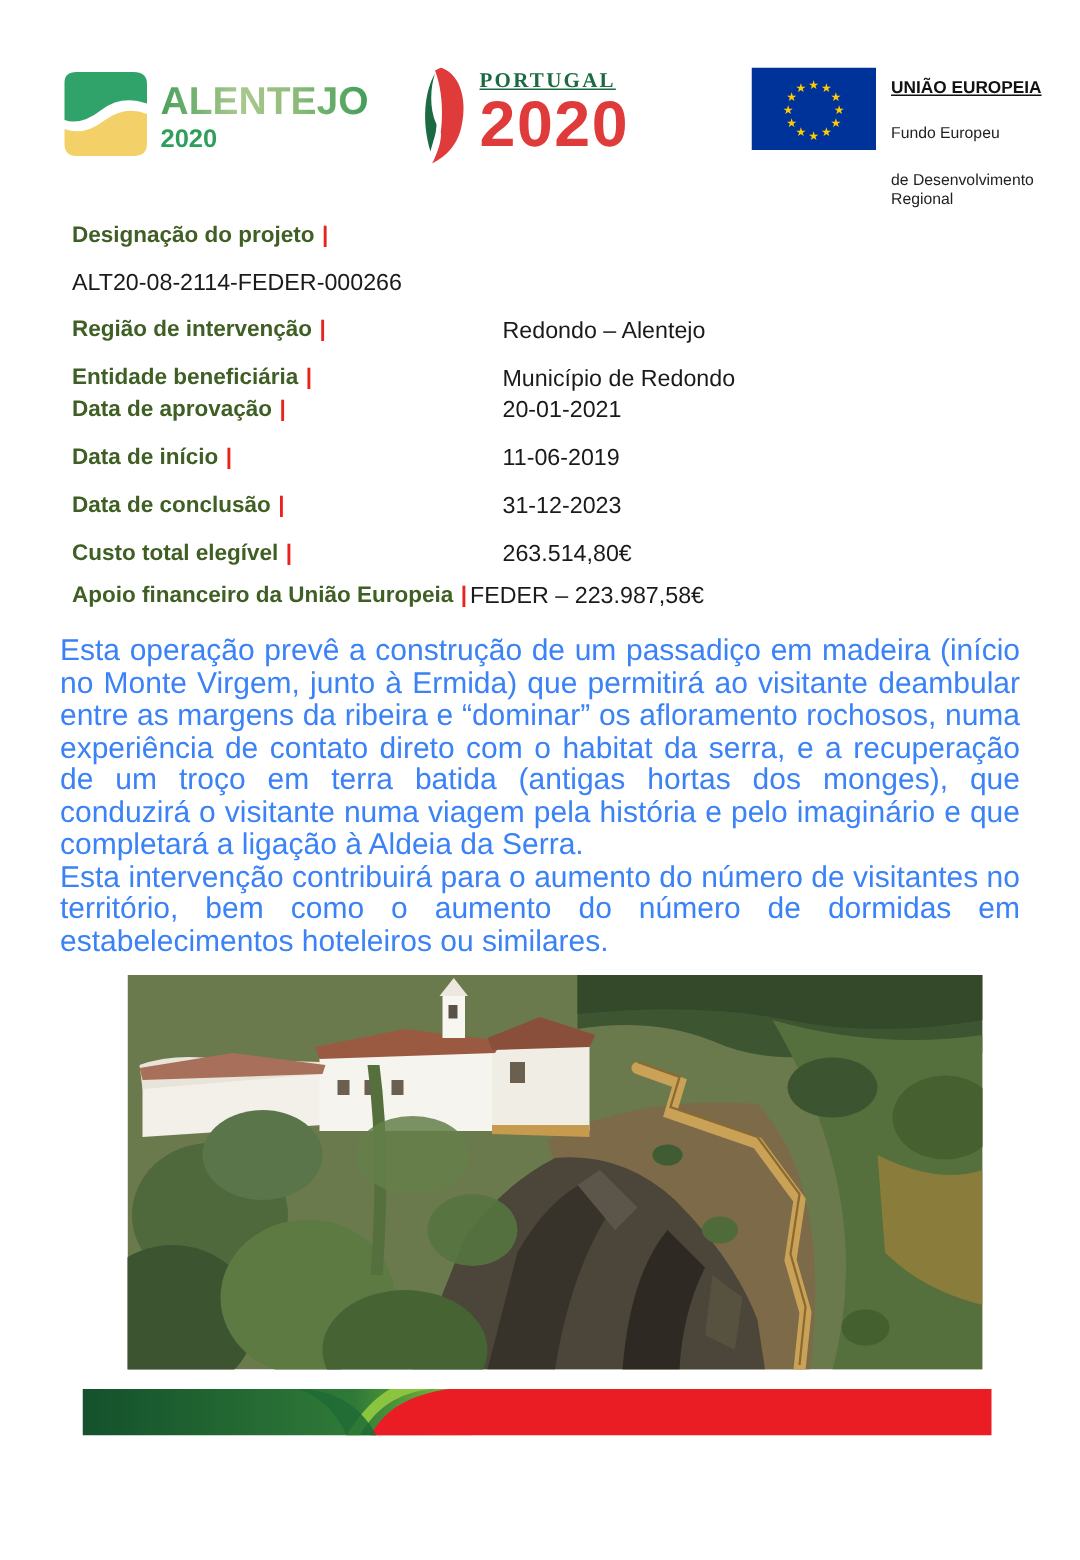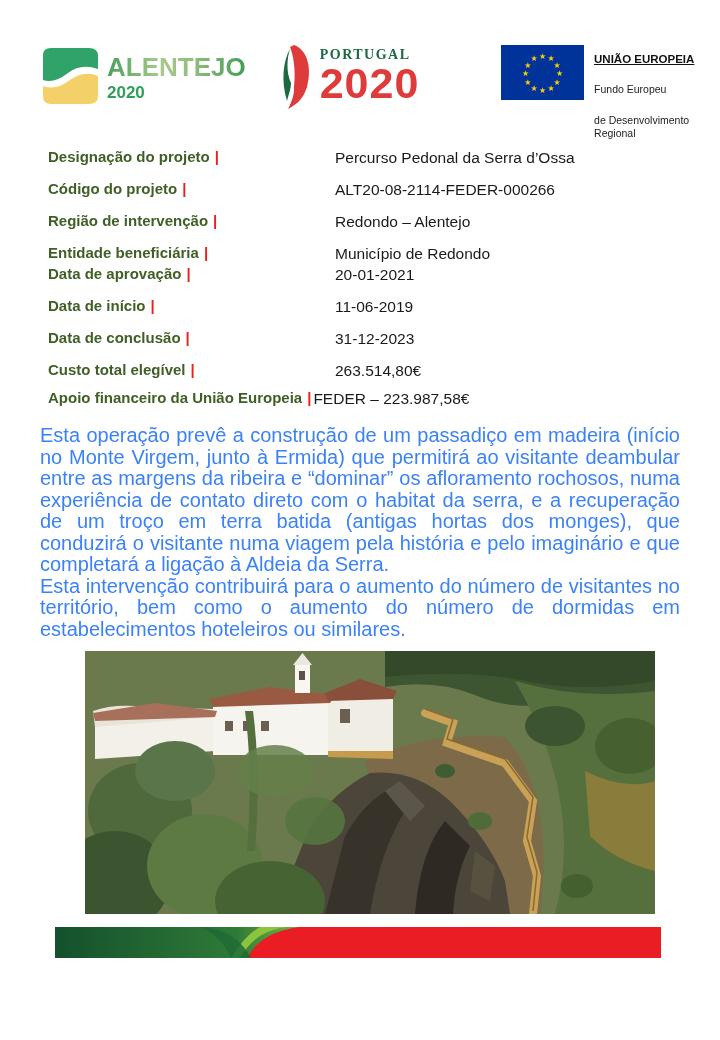--- a/index.html
+++ b/index.html
@@ -15,21 +15,21 @@
   .logo-alentejo { display: flex; align-items: flex-start; width: 215px; }
   .alentejo-text { margin-left: 6px; margin-top: 8px; }
   .alentejo-name {
     font-size: 26px; font-weight: bold; letter-spacing: 0px; line-height: 28px;
     background: linear-gradient(90deg, #4aa05c 0%, #a9c98e 38%, #93bd7c 62%, #3f9e58 100%);
     -webkit-background-clip: text; background-clip: text; color: transparent;
   }
   .alentejo-year { font-size: 17px; font-weight: bold; color: #2f9e5b; margin-top: 2px; }
   .logo-portugal { display: flex; margin-left: 32px; width: 200px; }
   .pt-text { margin-left: 4px; margin-top: 2px; }
-  .pt-name { font-family: "Liberation Serif", serif; font-size: 14px; font-weight: bold; color: #1c6a42; letter-spacing: 1.5px; }
+  .pt-name { font-family: "Liberation Serif", serif; font-size: 14px; font-weight: bold; color: #1c6a42; letter-spacing: 1.5px; text-decoration: underline; }
   .pt-year { font-size: 43px; font-weight: bold; color: #df3b3a; line-height: 40px; letter-spacing: 1px; }
   .logo-eu { display: flex; margin-left: 35px; align-items: flex-start; }
   .eu-flag-wrap { width: 83px; height: 55px; }
   .eu-text { margin-left: 10px; margin-top: 8px; }
   .eu-title { font-size: 11.5px; font-weight: bold; color: #111111; text-decoration: underline; }
   .eu-sub { font-size: 10.5px; color: #222222; margin-top: 18px; line-height: 13px; }
   .eu-sub:first-of-type { margin-top: 14px; }
 
   
   .info { padding: 28px 30px 0 48px; }
@@ -116,25 +116,23 @@
         <div class="eu-sub">Fundo Europeu</div>
         <div class="eu-sub">de Desenvolvimento Regional</div>
       </span>
     </div>
   </div>
 
   <div class="info">
 
     <div class="row">
       <span class="left"><span class="label">Designação do projeto</span><span class="sep">|</span></span>
-      <span class="value">Percurso Pedonal da Serra d’Ossa</span>
-    </div>
-
-    <div class="row">
-      <span class="left"><span class="label">Código do projeto</span><span class="sep">|</span></span>
+    </div>
+
+    <div class="row">
       <span class="value">ALT20-08-2114-FEDER-000266</span>
     </div>
 
 
     <div class="row">
       <span class="left"><span class="label">Região de intervenção</span><span class="sep">|</span></span>
       <span class="value">Redondo – Alentejo</span>
     </div>
 
     <div class="row tight">

